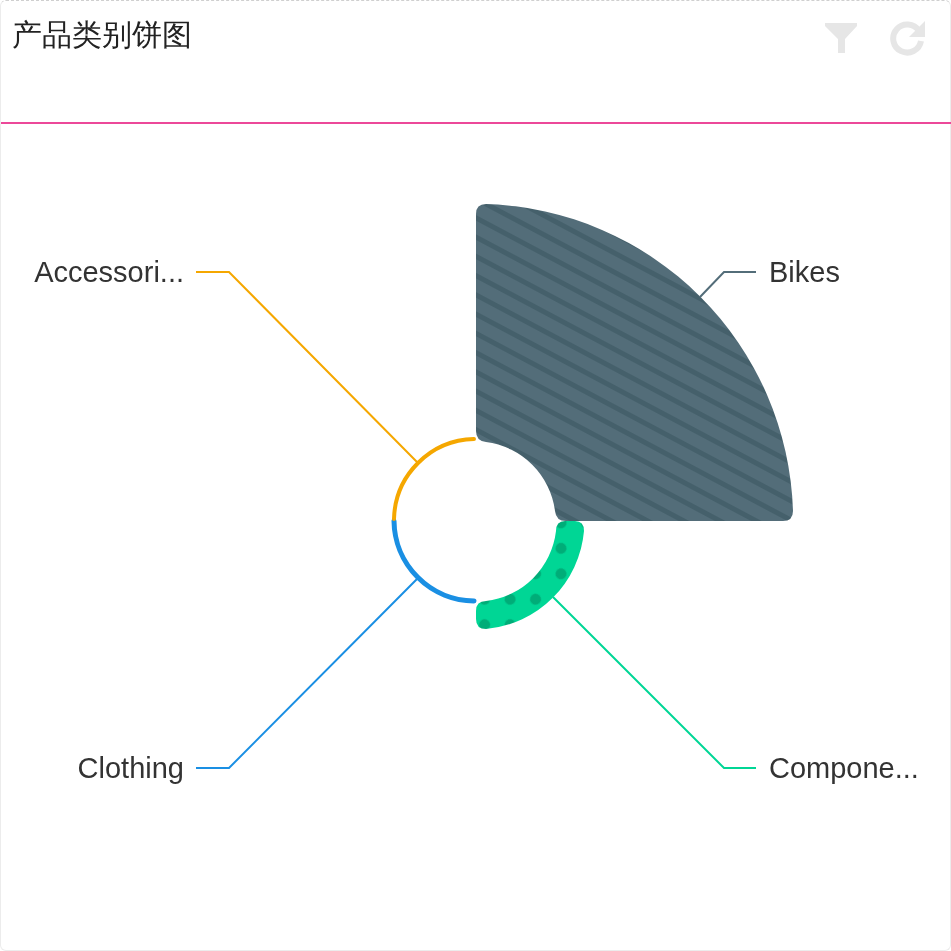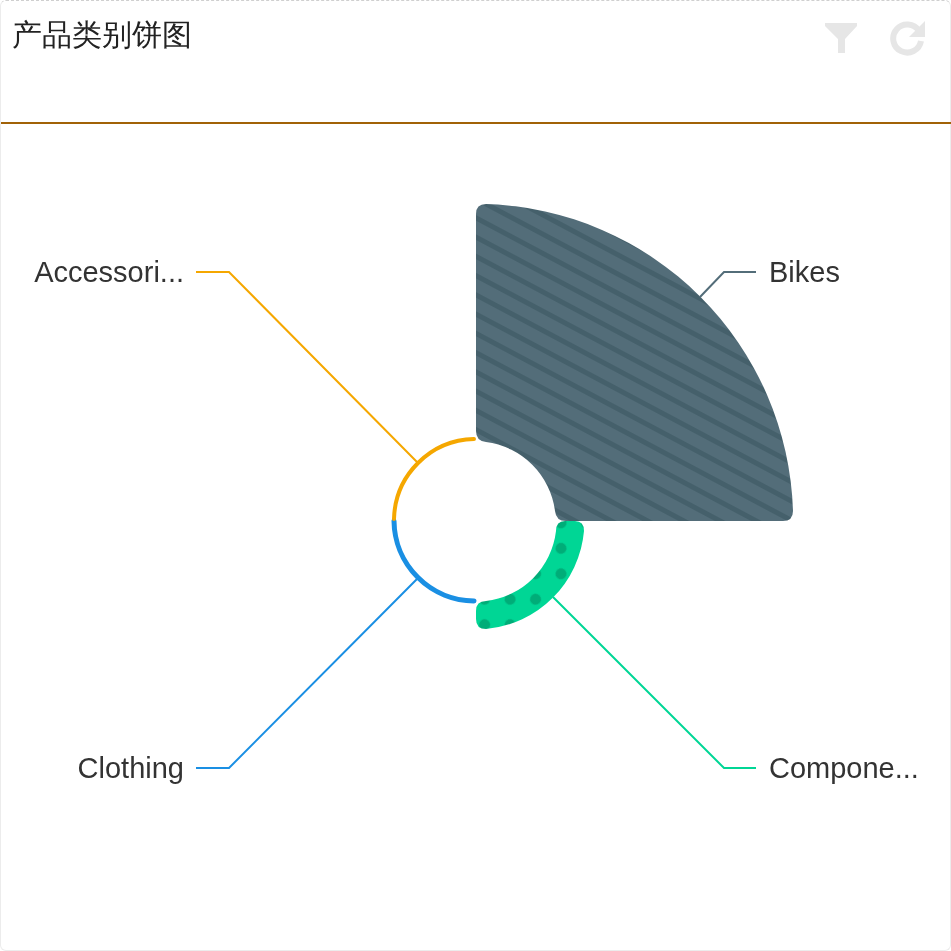--- a/index.html
+++ b/index.html
@@ -2,21 +2,21 @@
 <html><head>
 <meta charset="utf-8">
 <style>
   html, body { margin: 0; padding: 0; background: #ffffff; }
   body { width: 951px; height: 951px; overflow: hidden; position: relative; font-family: "Liberation Sans", "DejaVu Sans", sans-serif; }
   .panel {
     position: absolute; left: 0; top: 0; width: 949px; height: 949px;
     border: 1px solid #ececec; border-top: 1px dashed #cfcfcf;
     border-radius: 6px; background: #fff; box-sizing: content-box;
   }
-  .header { position: absolute; left: 0; top: 0; width: 951px; height: 121px; border-bottom: 2px solid #a16207; }
+  .header { position: absolute; left: 0; top: 0; width: 951px; height: 121px; border-bottom: 2px solid #ec4899; }
   .title { position: absolute; left: 11px; top: 14px; font-size: 30px; color: #222; font-family: "DejaVu Sans", sans-serif; letter-spacing: 0px; }
   .tool { position: absolute; top: 16px; width: 40px; height: 40px; cursor: pointer; }
   .tool svg { width: 40px; height: 40px; }
   .chart { position: absolute; left: 0; top: 0; width: 951px; height: 951px; }
   .lbl { font-family: "Liberation Sans", sans-serif; font-size: 29px; fill: #333; }
 </style>
 </head>
 <body>
 
 <div class="panel">

